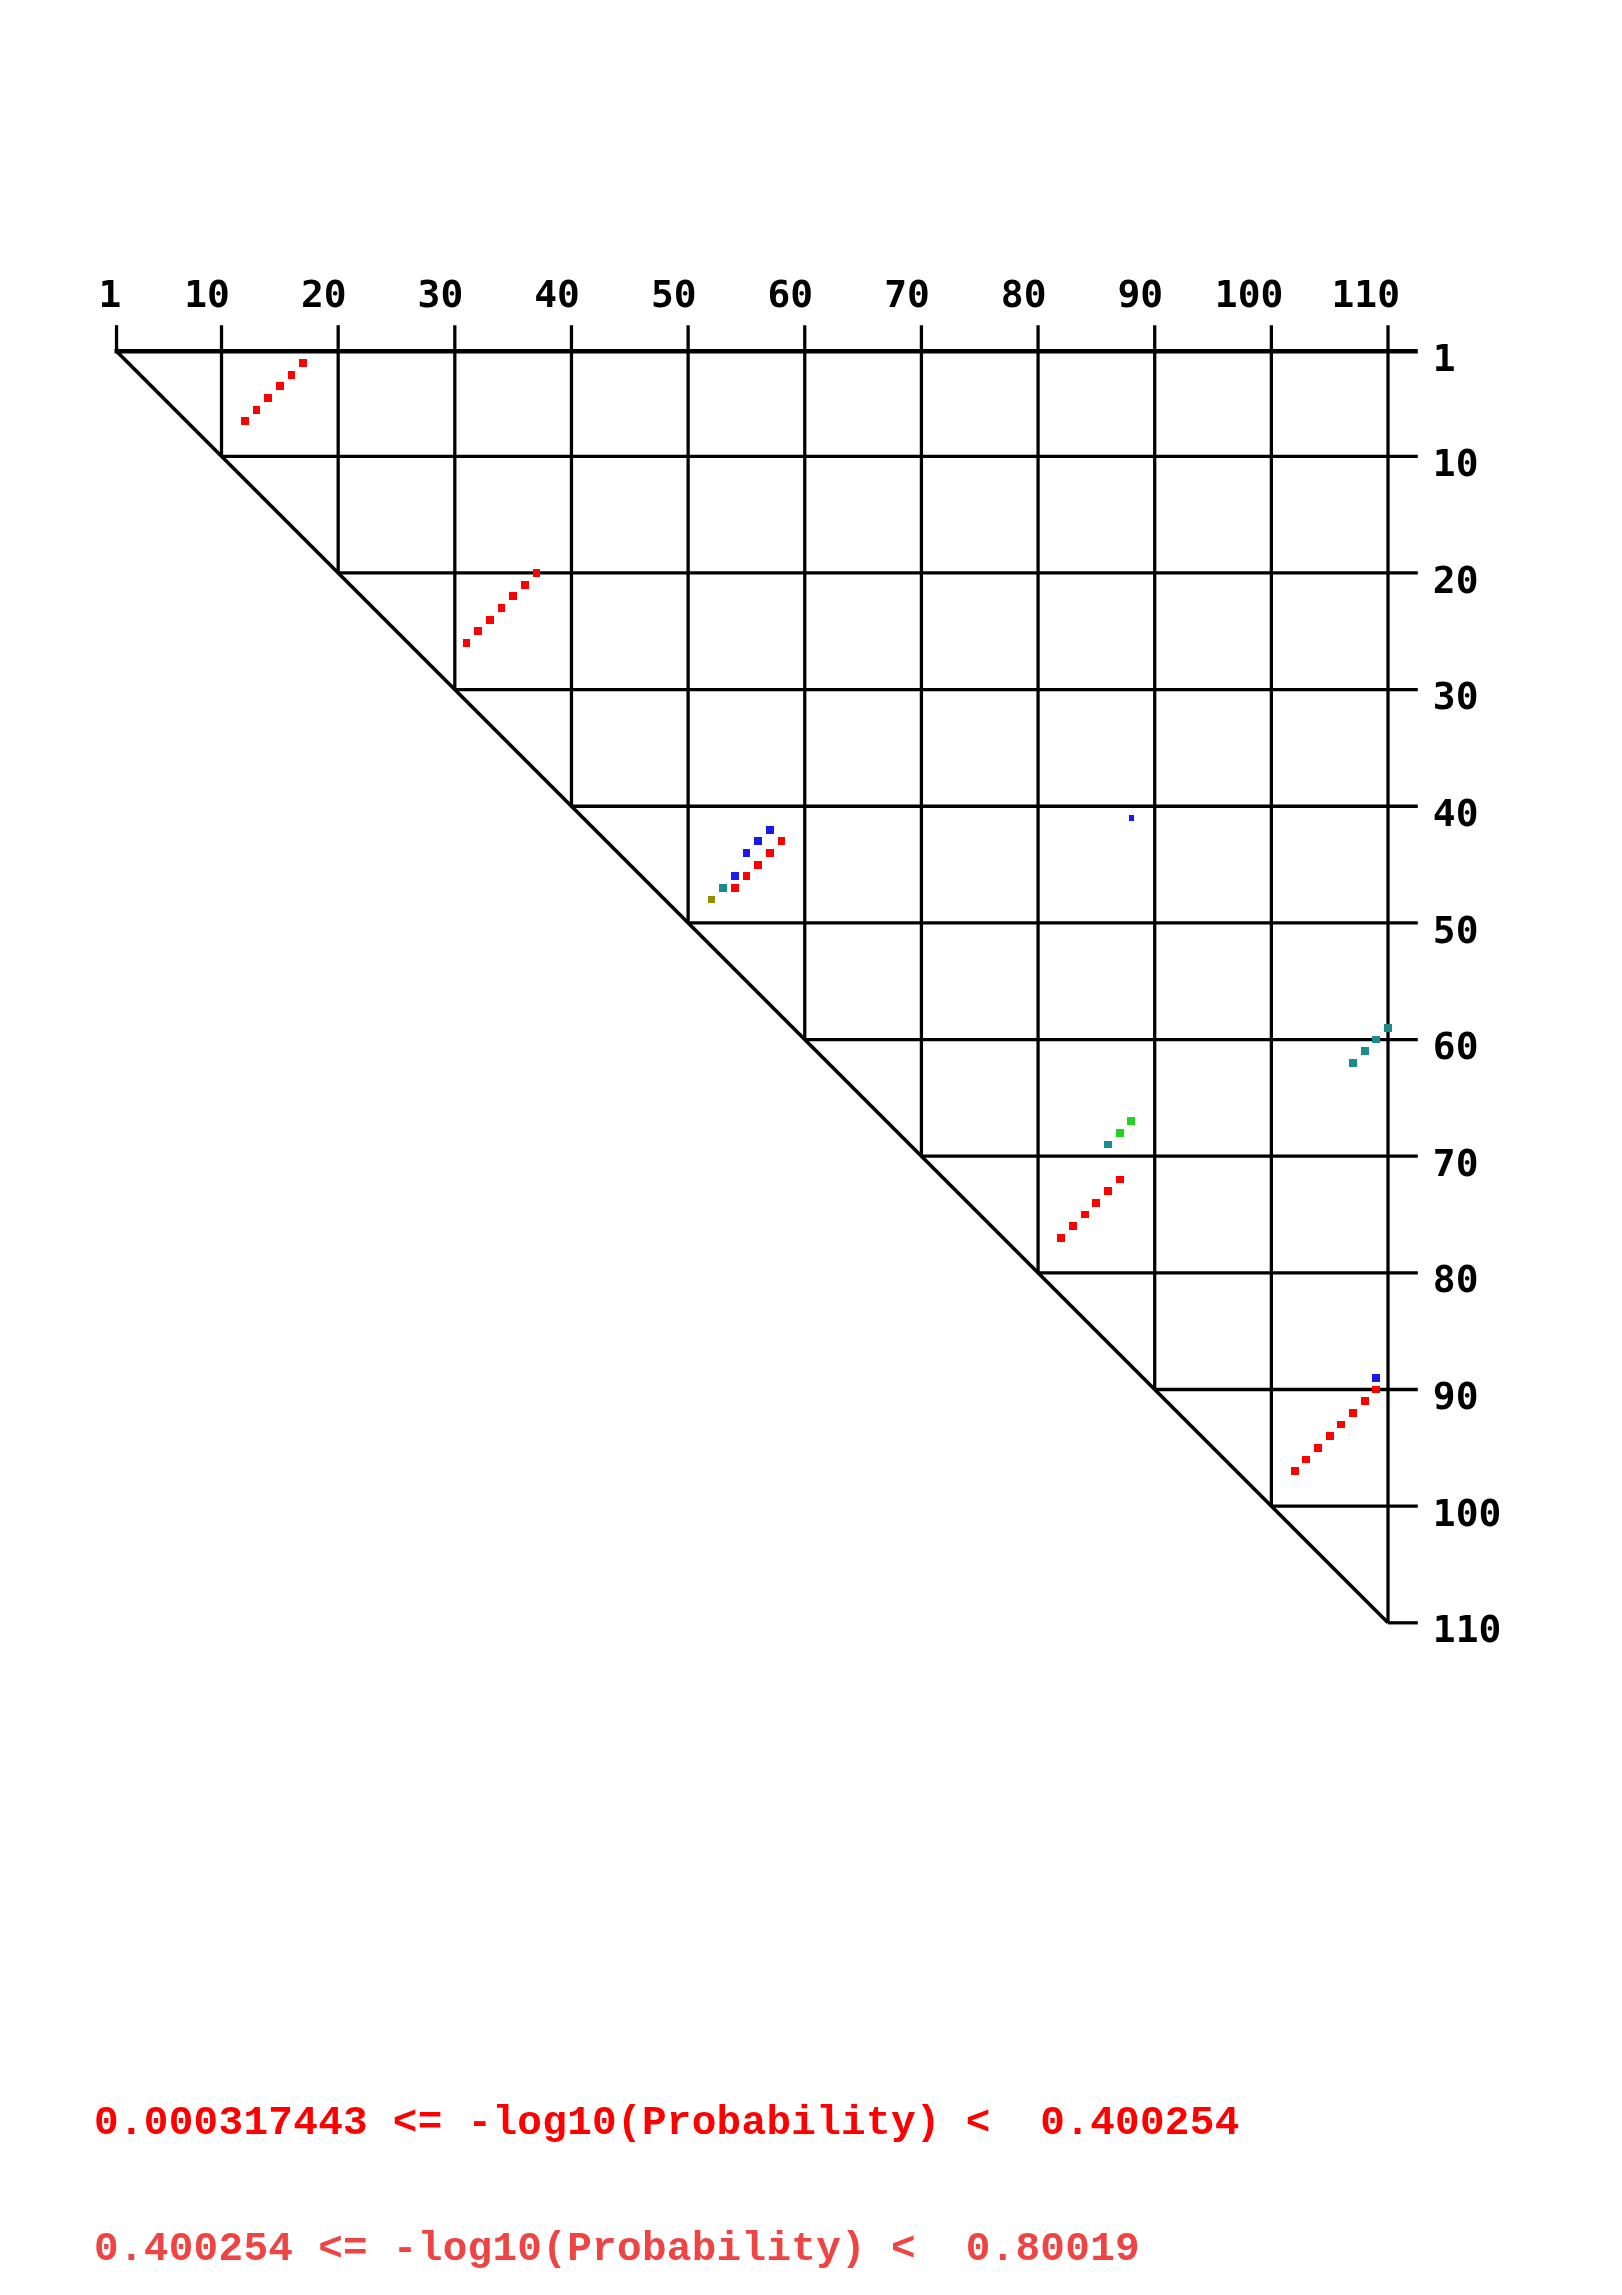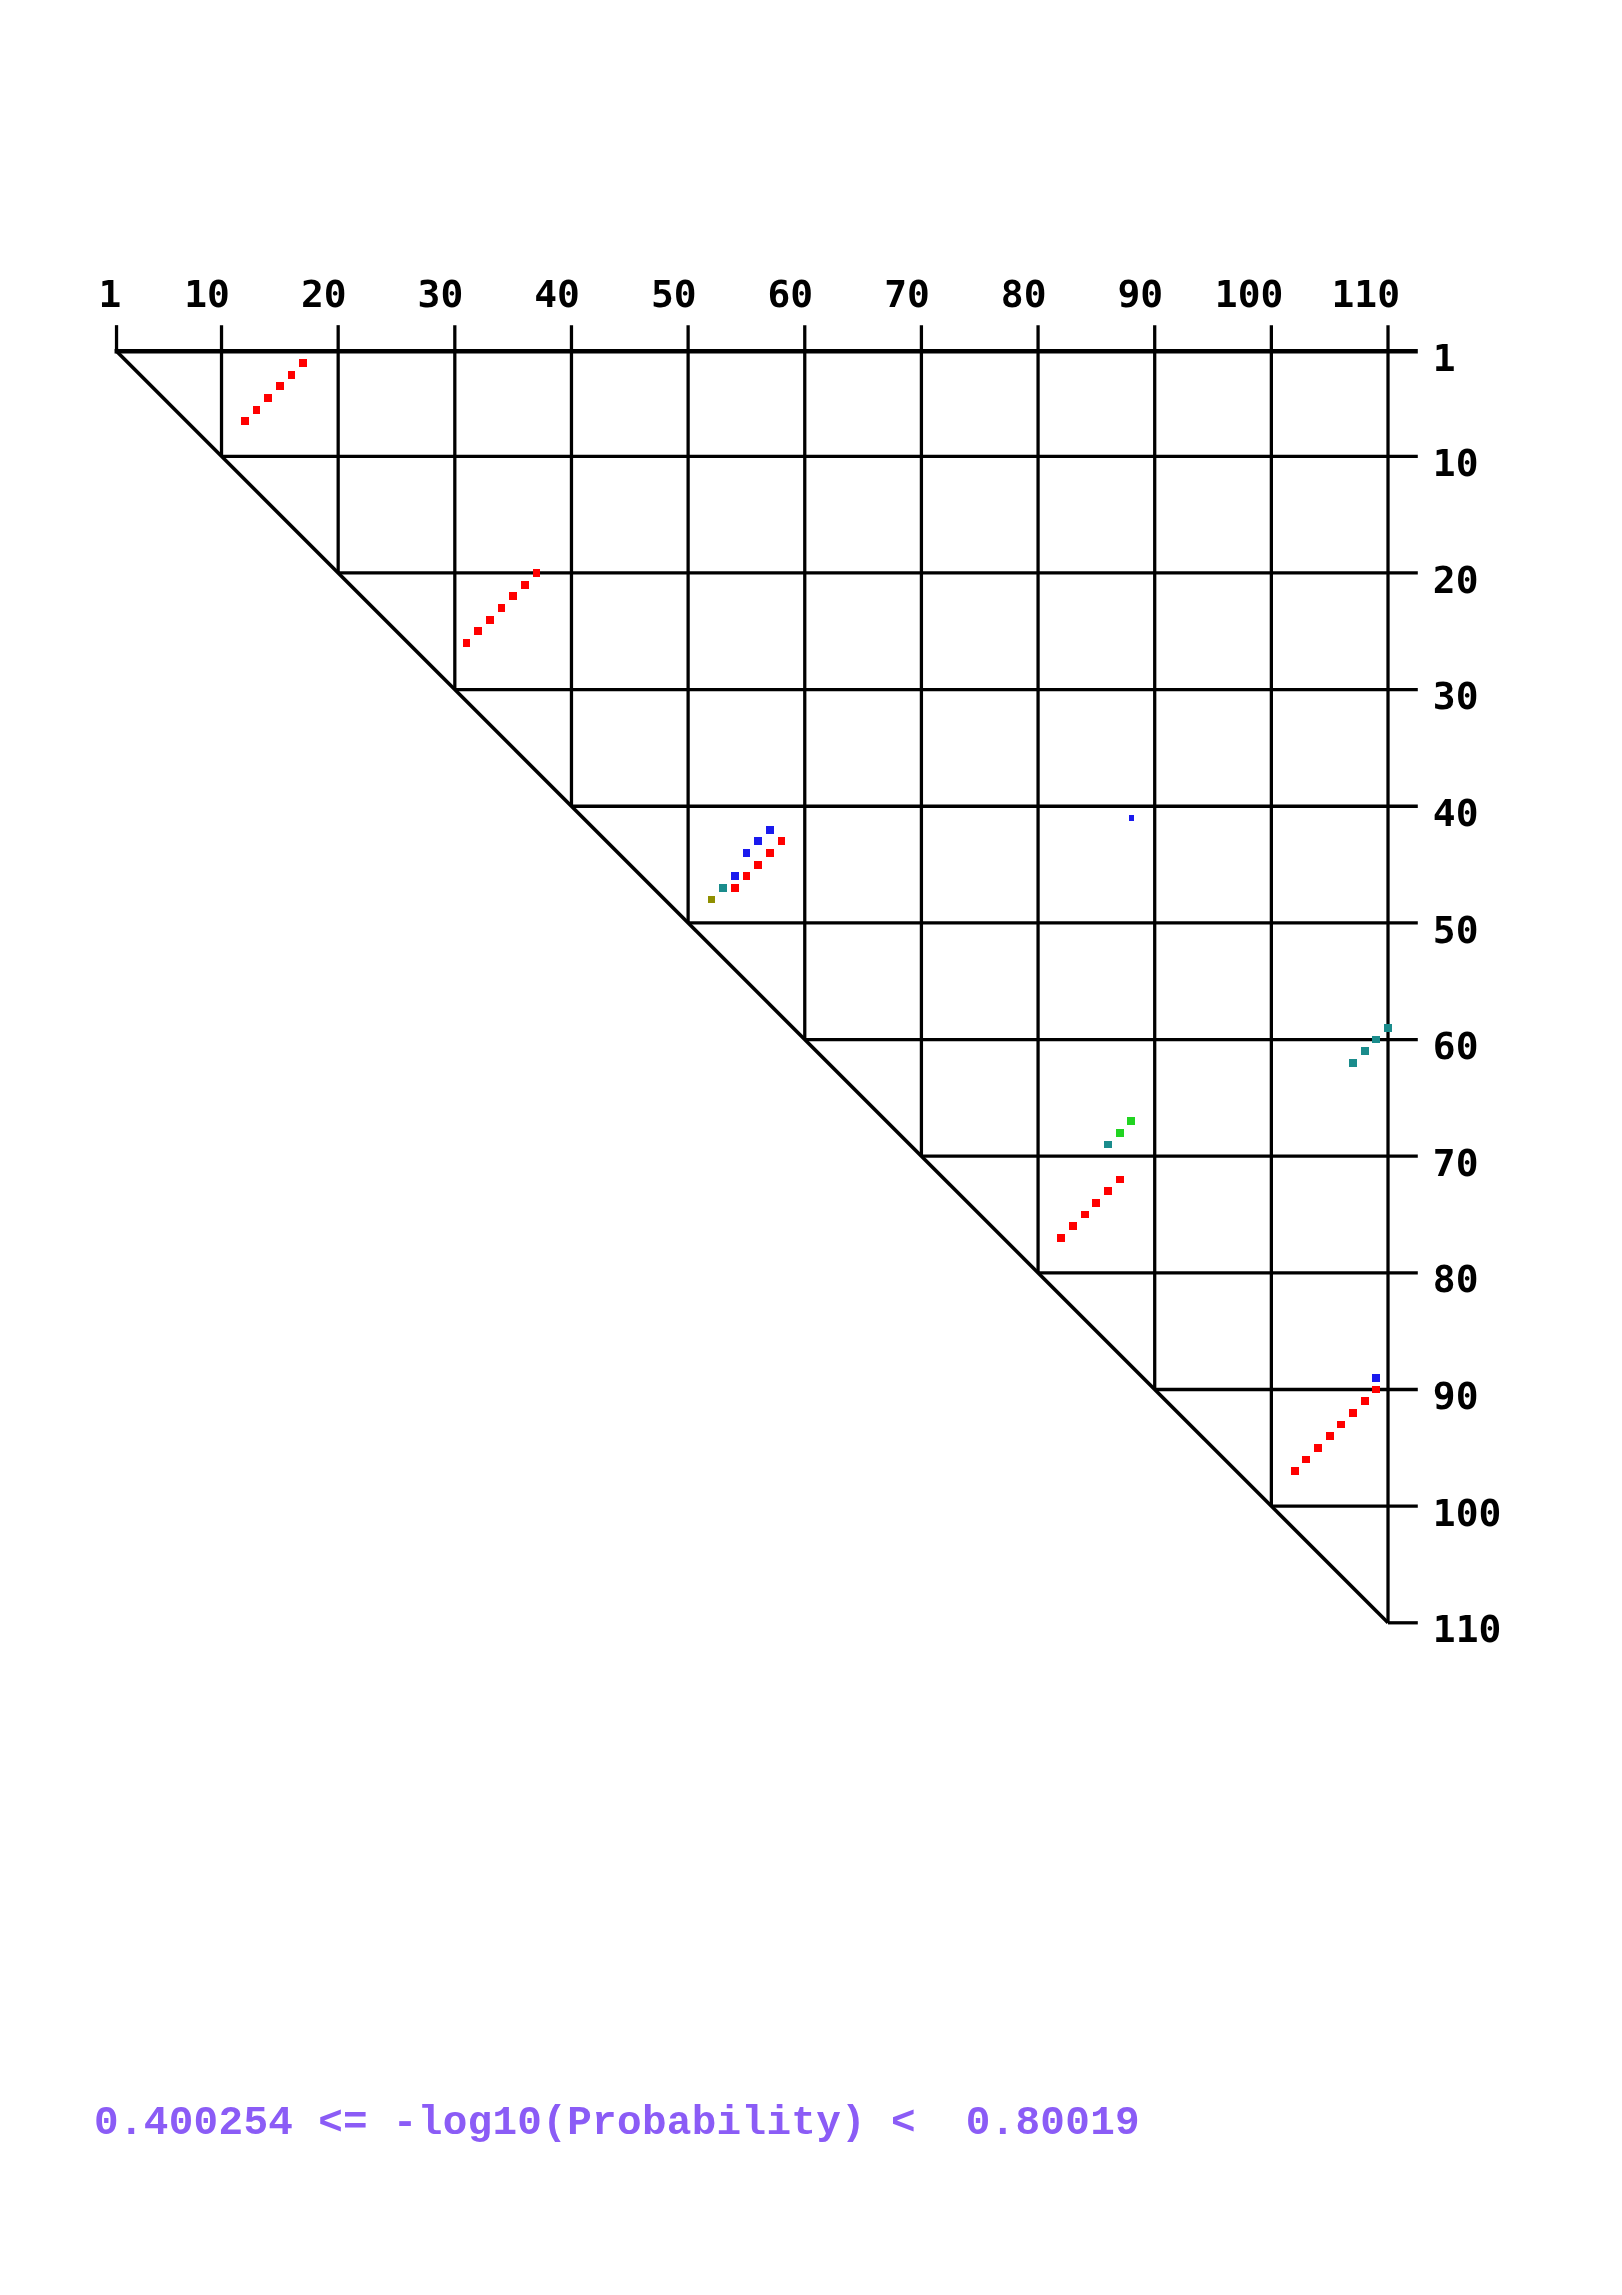--- a/index.html
+++ b/index.html
@@ -131,21 +131,22 @@
       <rect x="2115.47" y="1565.1399999999999" width="12" height="12" fill="#1a8c8c" shape-rendering="crispEdges"></rect>
       <rect x="1116.9899999999998" y="1333.35" width="12" height="12" fill="#1a1aee" shape-rendering="crispEdges"></rect>
       <rect x="1134.82" y="1297.69" width="12" height="12" fill="#1a1aee" shape-rendering="crispEdges"></rect>
       <rect x="1152.6499999999999" y="1279.86" width="12" height="12" fill="#1a1aee" shape-rendering="crispEdges"></rect>
       <rect x="1170.48" y="1262.03" width="12" height="12" fill="#1a1aee" shape-rendering="crispEdges"></rect>
       <rect x="1725.2099999999998" y="1246.1999999999998" width="8" height="8" fill="#1a1aee" shape-rendering="crispEdges"></rect>
       <rect x="2097.64" y="2100.04" width="12" height="12" fill="#1a1aee" shape-rendering="crispEdges"></rect>
     </svg>
 
   <div id="legend">
-    <div class="legend-line" style="color: #8b5cf6;">0.400254 &lt;= -log10(Probability) &lt;  0.80019</div>
+    <div class="legend-line" style="color: rgb(255, 0, 0);">0.000317443 &lt;= -log10(Probability) &lt;  0.400254</div>
+    <div class="legend-line" style="color: #ef4444;">0.400254 &lt;= -log10(Probability) &lt;  0.80019</div>
     
     
     
     
   </div>
 
 </div>
 
 
 </body></html>

